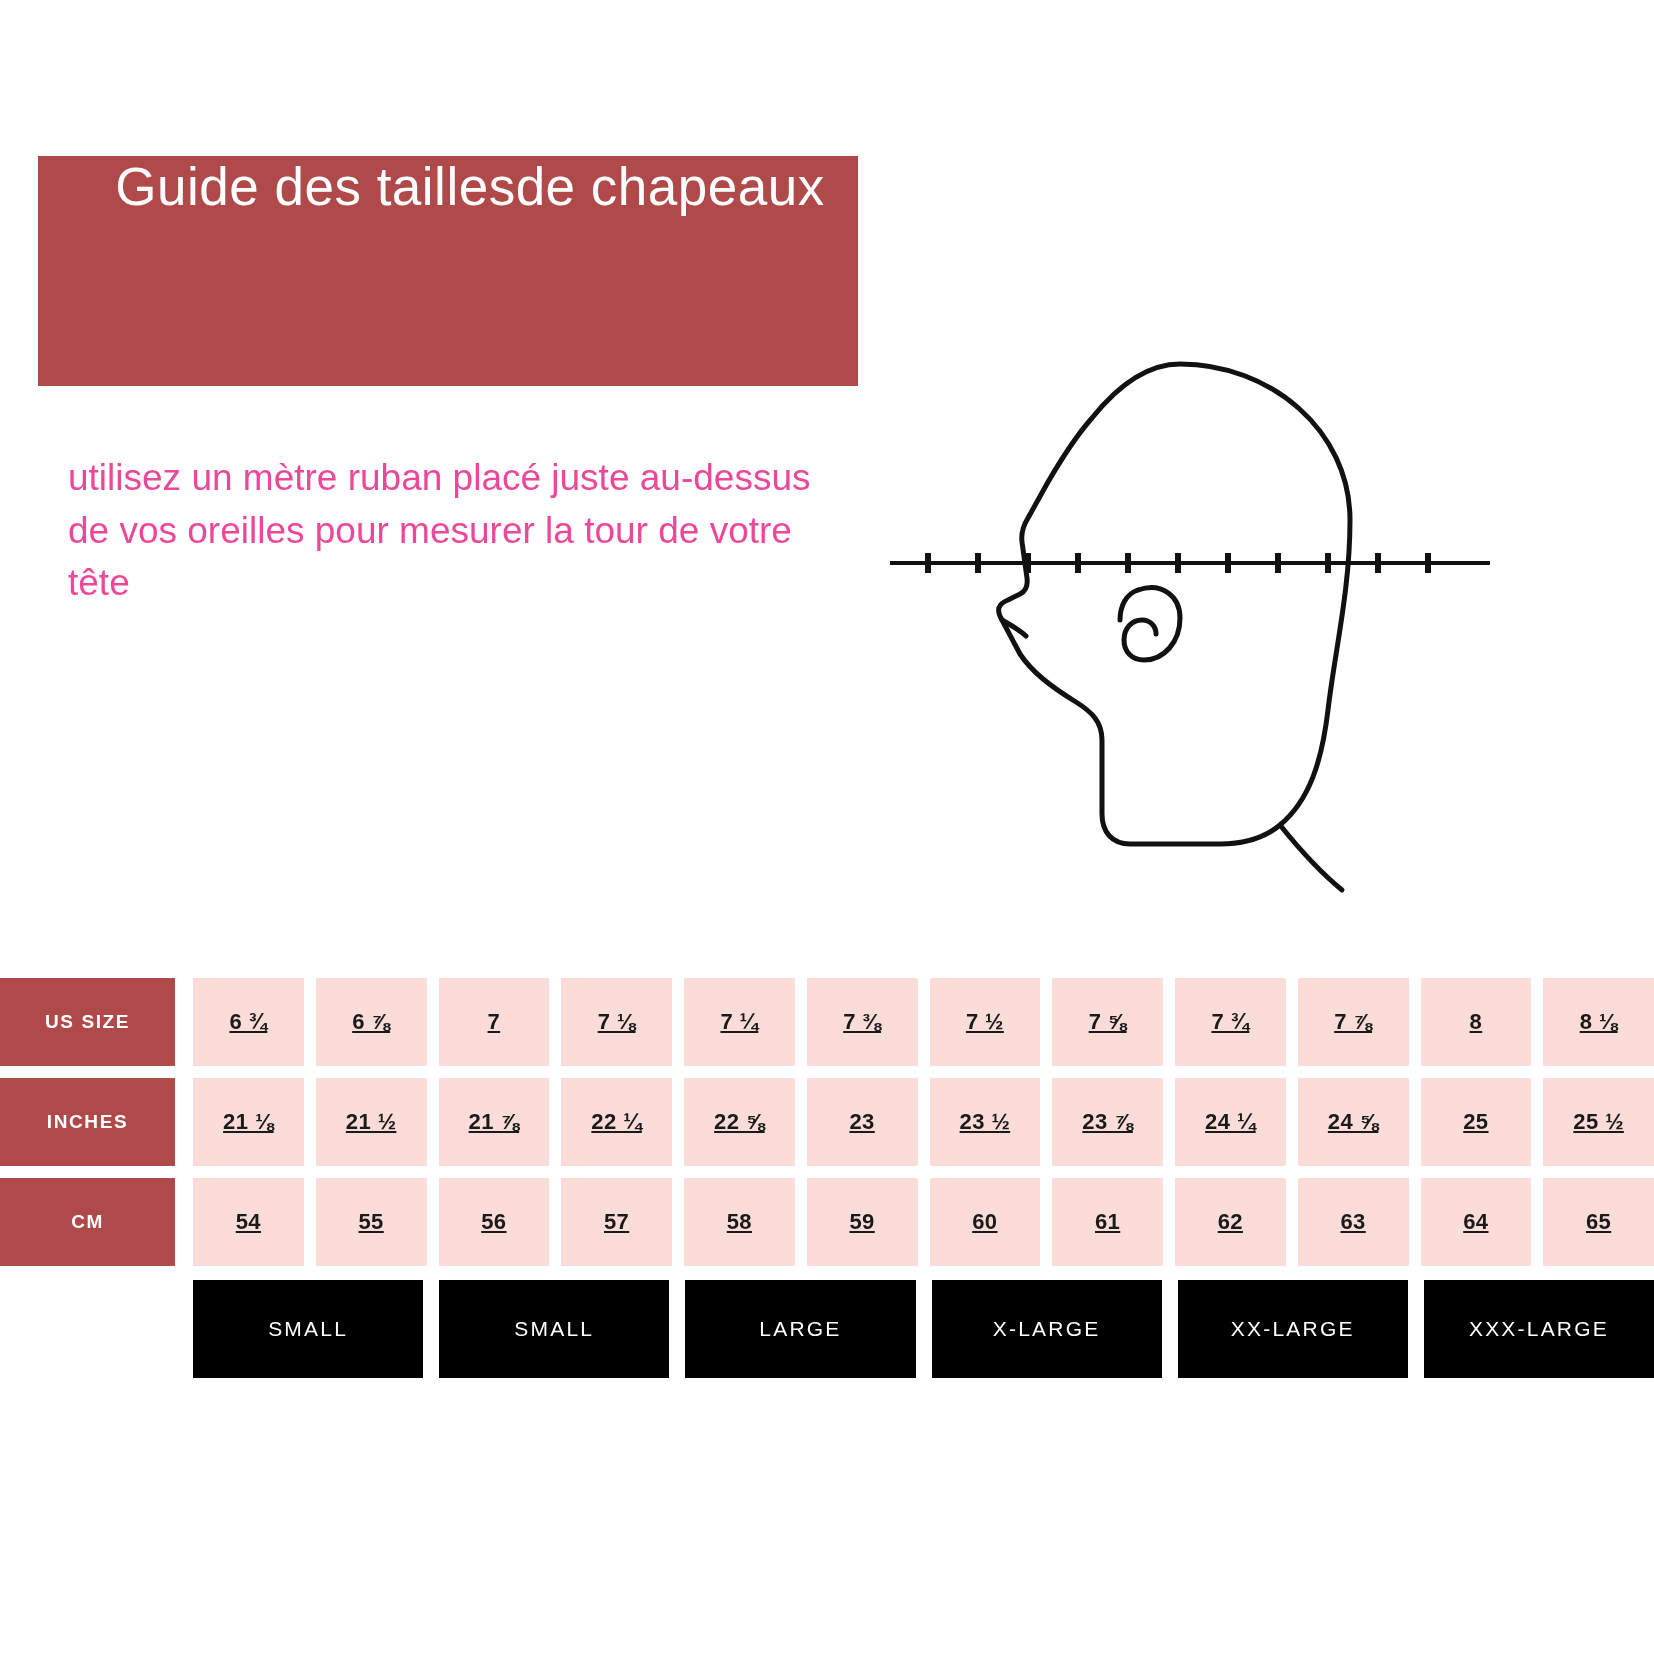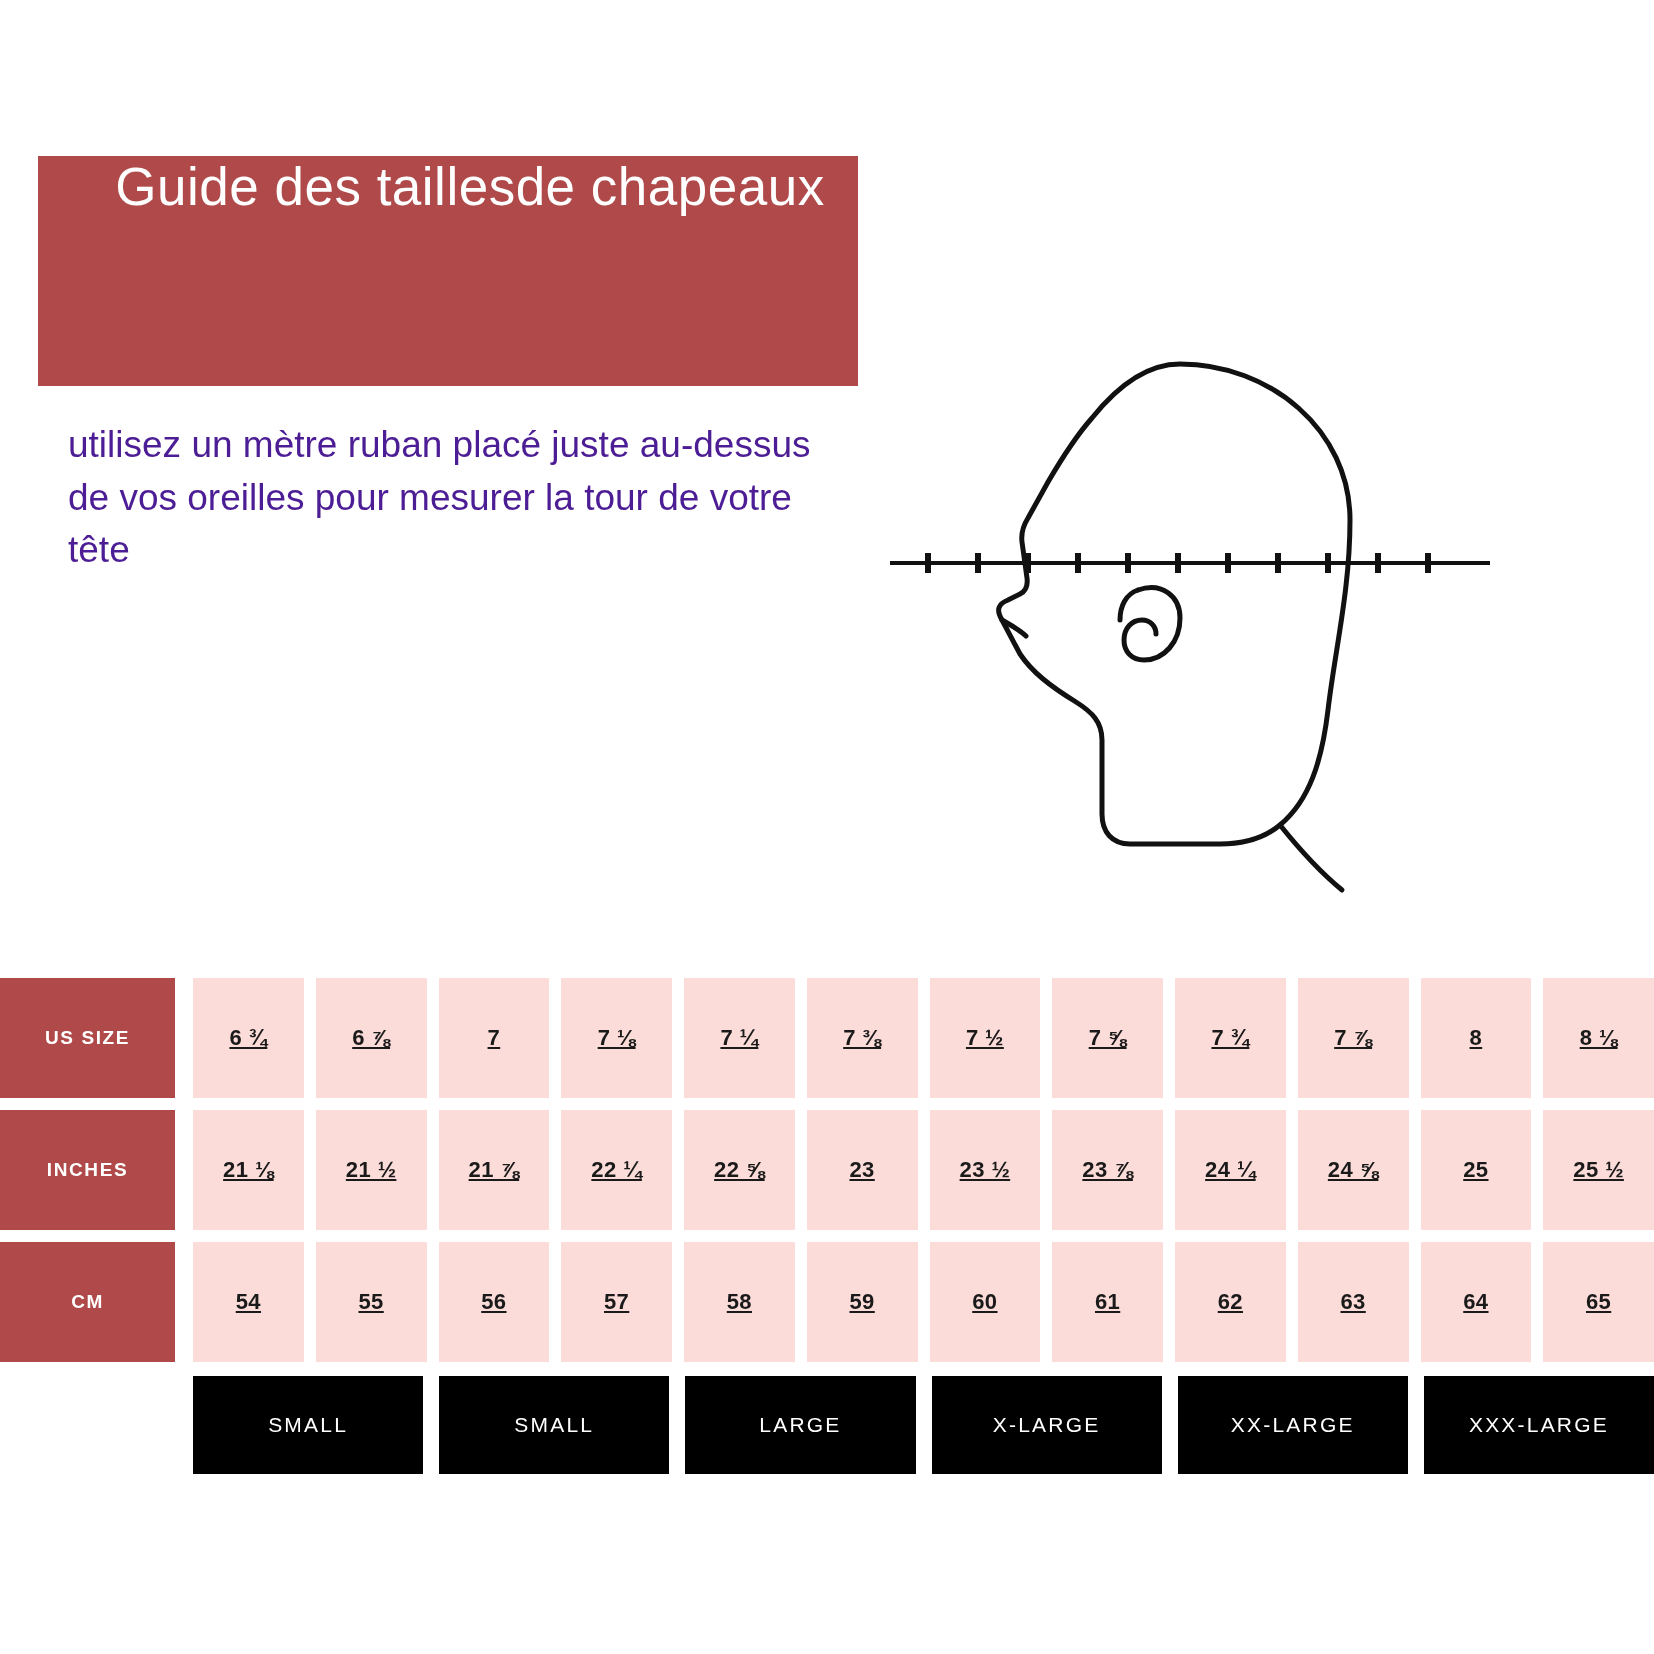--- a/index.html
+++ b/index.html
@@ -34,25 +34,25 @@
     color: #ffffff;
     font-size: 53px;
     line-height: 1.18;
     font-weight: 400;
     letter-spacing: 0.5px;
   }
 
   #instructions {
     position: absolute;
     left: 68px;
-    top: 419px;
+    top: 452px;
     width: 760px;
     font-size: 37px;
     line-height: 1.42;
-    color: #4c1d95;
+    color: #ec4899;
   }
 
   
   #head-illustration {
     position: absolute;
     left: 880px;
     top: 320px;
     width: 620px;
     height: 580px;
   }
@@ -61,21 +61,21 @@
   #size-table {
     position: absolute;
     left: 0px;
     top: 978px;
     width: 1654px;
   }
   .row {
     display: flex;
     align-items: stretch;
     margin-bottom: 12px;
-    height: 120px;
+    height: 88px;
   }
   .row-label {
     width: 175px;
     min-width: 175px;
     background: #b04a4a;
     color: #ffffff;
     font-size: 19px;
     font-weight: bold;
     letter-spacing: 1.6px;
     display: flex;

